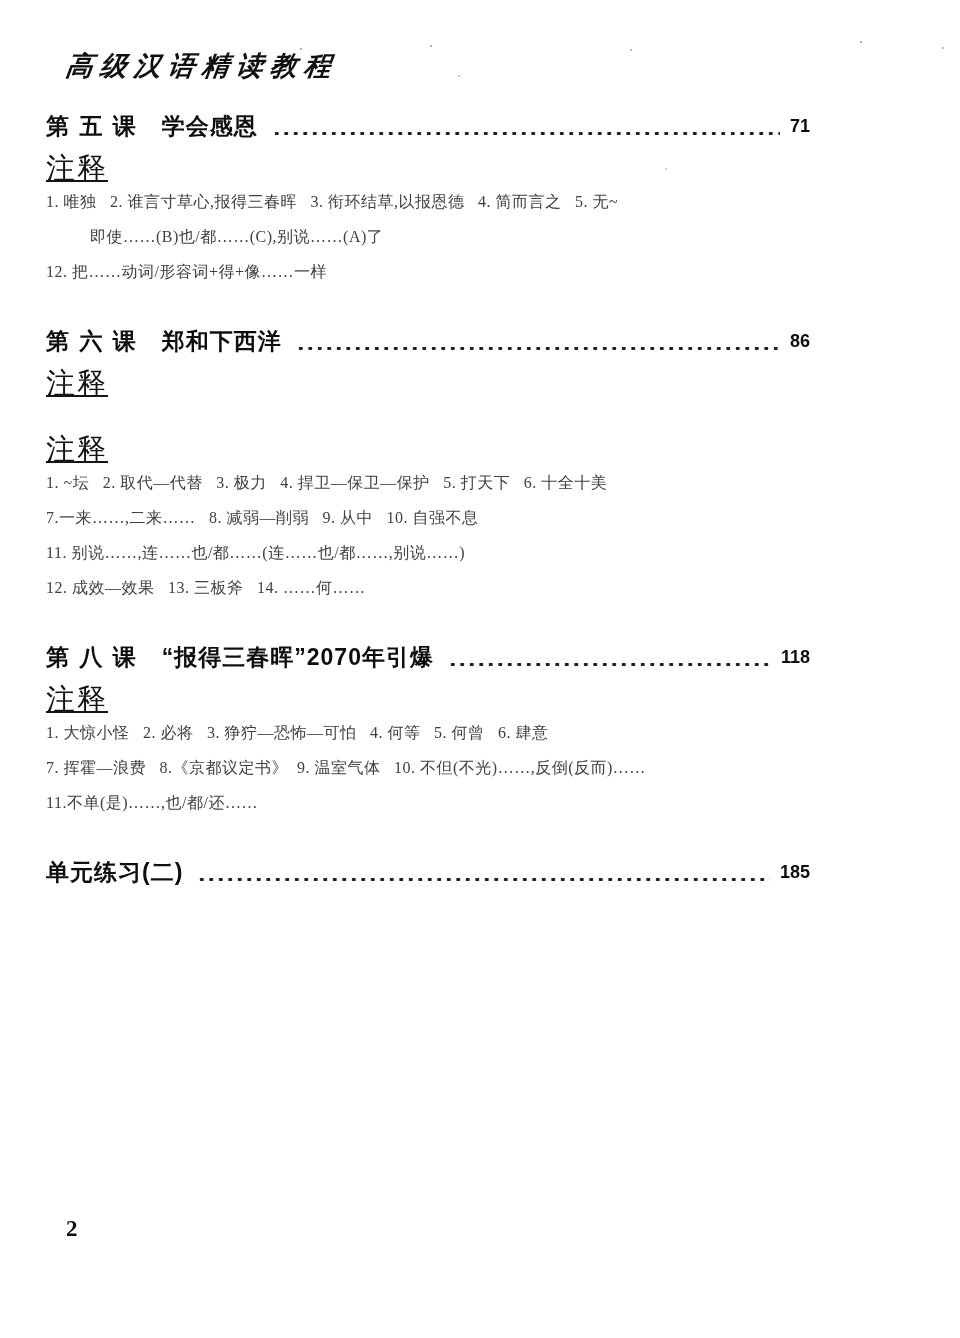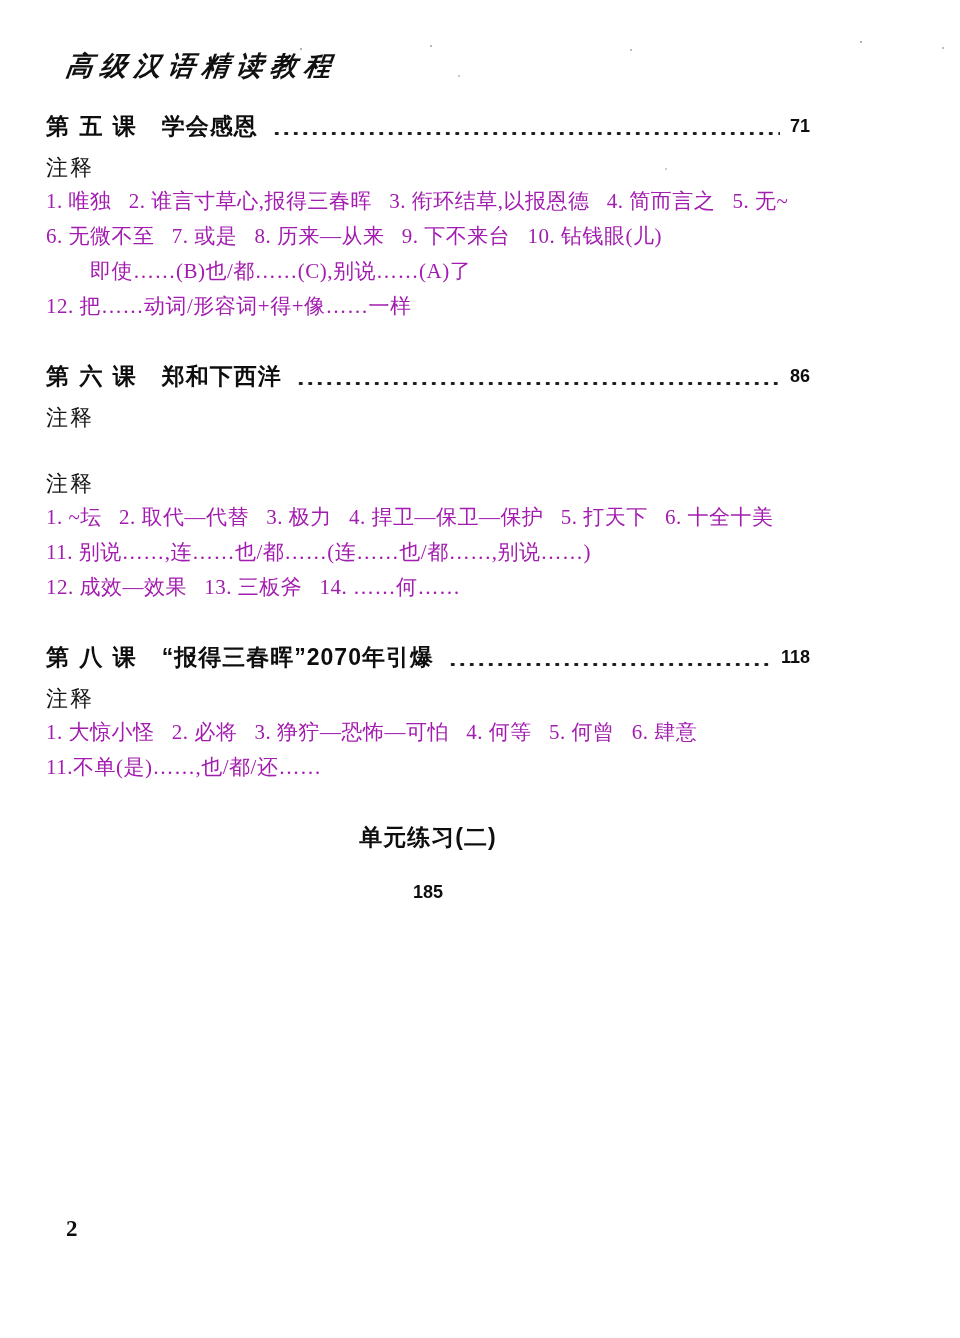--- a/index.html
+++ b/index.html
@@ -29,25 +29,25 @@
   }
   .lesson-label { white-space:pre; letter-spacing:2px; margin-right:24px; }
   .lesson-title { white-space:pre; letter-spacing:1px; }
   .leader {
     flex:1 1 auto; height:5px; margin:14px 10px 0 14px;
     background-image:radial-gradient(circle,#1c1c1c 1.7px,transparent 2px);
     background-size:9.5px 5px; background-position:left center; background-repeat:repeat-x;
   }
   .page-num { font-weight:600; font-size:18px; letter-spacing:0; }
 
-  .notes-label { font-size:22px; line-height:32px; margin-top:8px; letter-spacing:2px; color:#141414; }
-  .note-line { font-size:21px; line-height:35px; white-space:pre-wrap; letter-spacing:0.5px; color:#a21caf; }
+  .notes-label { font-size:29px; line-height:32px; margin-top:8px; letter-spacing:2px; color:#141414;text-decoration:underline; }
+  .note-line { font-size:16px; line-height:35px; white-space:pre-wrap; letter-spacing:0.5px; color:#404040; }
   .note-line.indent { padding-left:44px; }
 
-  .exercise-row { margin-top:14px;flex-direction:column; }
+  .exercise-row { margin-top:14px; }
 
   .folio {
     position:absolute; left:66px; top:1216px;
     font-weight:700; font-size:23px;
     font-family:"Liberation Serif","DejaVu Serif",serif; color:#0d0d0d;
   }
 
   .specks {
     position:absolute; top:48px; left:300px; width:2px; height:2px; background:#b0b0b0;
     box-shadow:130px -3px 0 #b8b8b8, 330px 1px 0 #bdbdbd, 560px -7px 0 #b3b3b3,
@@ -67,52 +67,53 @@
       <section class="lesson">
         <div class="toc-row">
           <span class="lesson-label">第 五 课</span>
           <span class="lesson-title">学会感恩</span>
           <span class="leader"></span>
           <span class="page-num">71</span>
         </div>
         <div class="notes-label">注释</div>
         <div>
           <div class="note-line">1. 唯独   2. 谁言寸草心,报得三春晖   3. 衔环结草,以报恩德   4. 简而言之   5. 无~</div>
-          <div class="note-line">6. 无微不至   7. 或是   8. 历来—从来   9. 下不来台   10. 钻钱眼(儿)</div>
           <div class="note-line indent">即使……(B)也/都……(C),别说……(A)了</div>
           <div class="note-line">12. 把……动词/形容词+得+像……一样</div>
         </div>
       </section>
       <section class="lesson">
         <div class="toc-row">
           <span class="lesson-label">第 六 课</span>
           <span class="lesson-title">郑和下西洋</span>
           <span class="leader"></span>
           <span class="page-num">86</span>
         </div>
         <div class="notes-label">注释</div>
       </section>
       <section class="lesson">
         <div class="notes-label">注释</div>
         <div>
           <div class="note-line">1. ~坛   2. 取代—代替   3. 极力   4. 捍卫—保卫—保护   5. 打天下   6. 十全十美</div>
+          <div class="note-line">7.一来……,二来……   8. 减弱—削弱   9. 从中   10. 自强不息</div>
           <div class="note-line">11. 别说……,连……也/都……(连……也/都……,别说……)</div>
           <div class="note-line">12. 成效—效果   13. 三板斧   14. ……何……</div>
         </div>
       </section>
       <section class="lesson">
         <div class="toc-row">
           <span class="lesson-label">第 八 课</span>
           <span class="lesson-title">“报得三春晖”2070年引爆</span>
           <span class="leader"></span>
           <span class="page-num">118</span>
         </div>
         <div class="notes-label">注释</div>
         <div>
           <div class="note-line">1. 大惊小怪   2. 必将   3. 狰狞—恐怖—可怕   4. 何等   5. 何曾   6. 肆意</div>
+          <div class="note-line">7. 挥霍—浪费   8.《京都议定书》  9. 温室气体   10. 不但(不光)……,反倒(反而)……</div>
           <div class="note-line">11.不单(是)……,也/都/还……</div>
         </div>
       </section>
     </div>
 
   <div class="toc-row exercise-row">
     <span class="lesson-title">单元练习(二)</span>
     <span class="leader"></span>
     <span class="page-num">185</span>
   </div>

